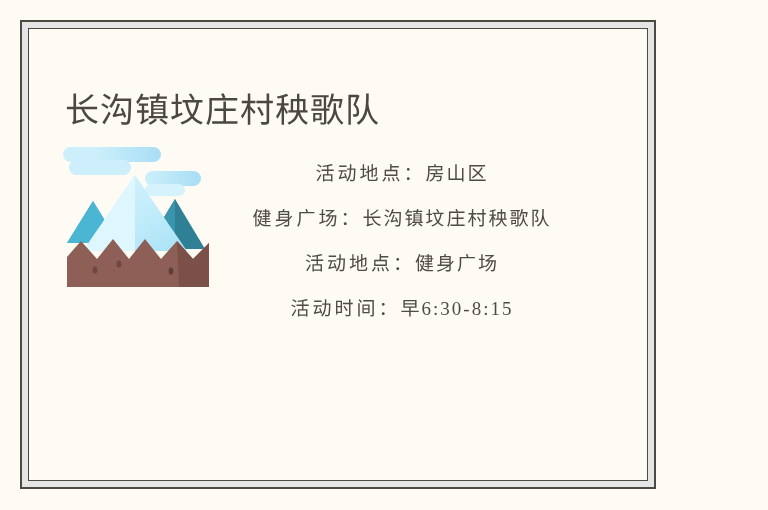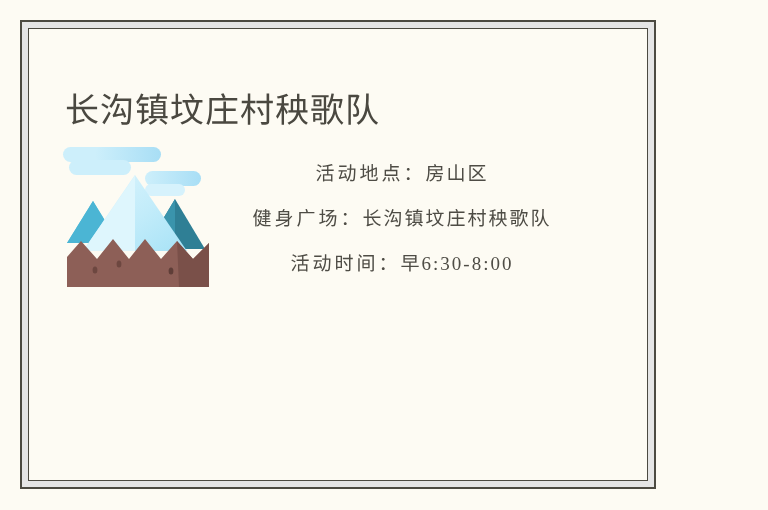--- a/index.html
+++ b/index.html
@@ -152,21 +152,24 @@
       <div class="info">
 
         <div class="info-line">
           <span class="label">活动地点：</span><span class="value">房山区</span>
         </div>
 
         <div class="info-line">
           <span class="label">健身广场：</span><span class="value">长沟镇坟庄村秧歌队</span>
         </div>
 
+        <div class="info-line">
+          <span class="label">活动地点：</span><span class="value">健身广场</span>
+        </div>
 
         <div class="info-line">
-          <span class="label">活动时间：</span><span class="value">早6:30-8:00</span>
+          <span class="label">活动时间：</span><span class="value">早6:30-8:15</span>
         </div>
 
       </div>
     </div>
   </div>
 </div>
 
 </body></html>

